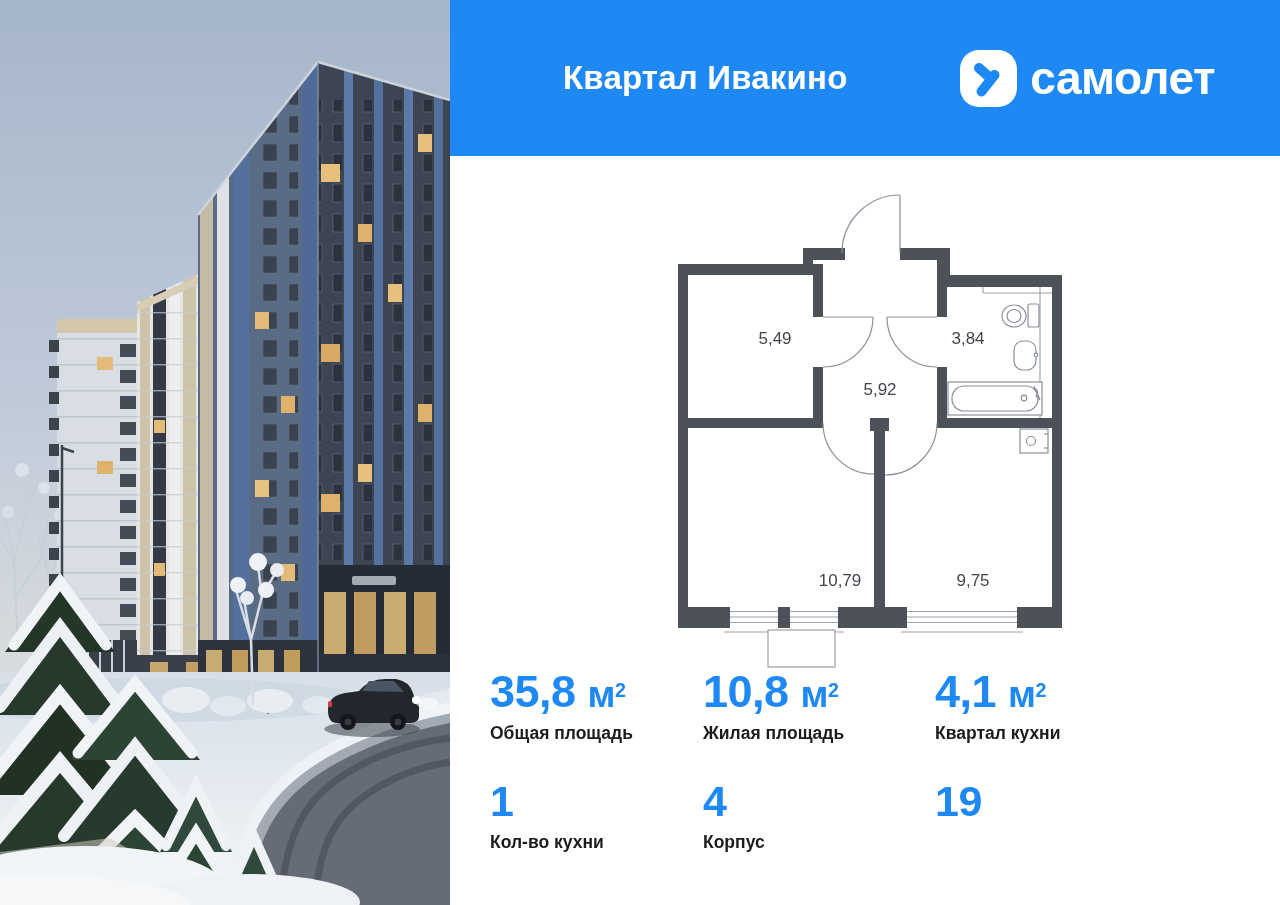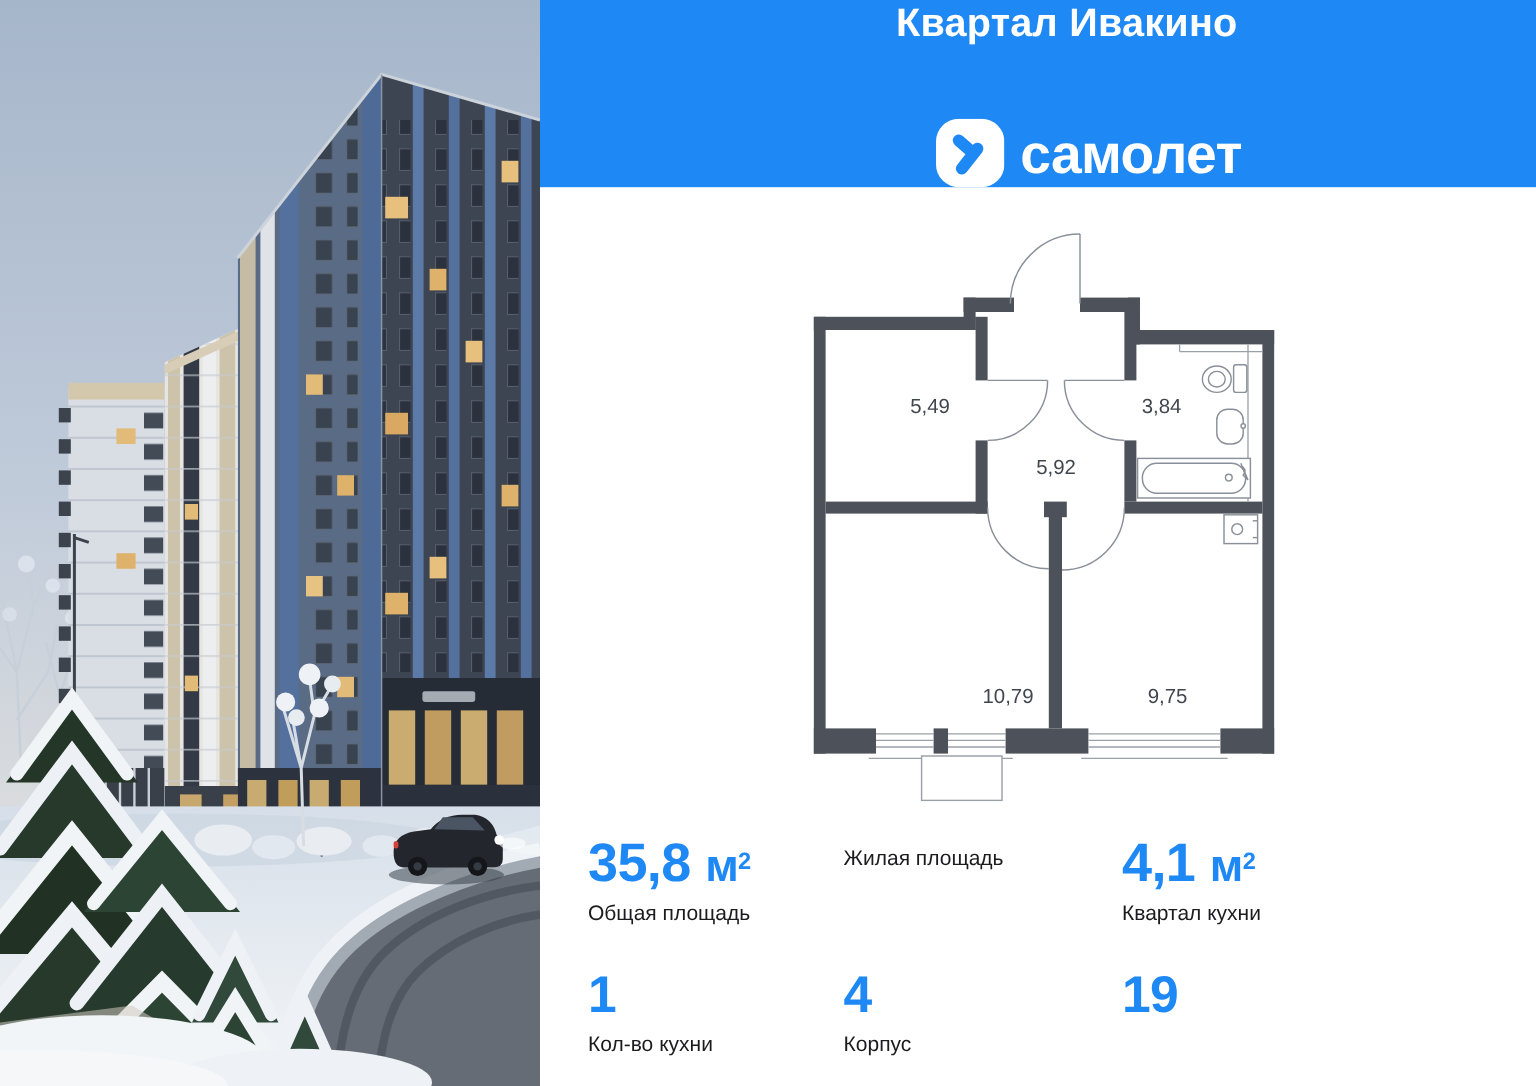--- a/index.html
+++ b/index.html
@@ -13,40 +13,40 @@
   .card{display:flex;width:1280px;height:905px;}
 
   
   .photo-pane{width:450px;height:905px;flex:0 0 450px;position:relative;overflow:hidden;}
   .photo-pane svg{display:block;}
 
   
   .content-pane{width:830px;height:905px;background:#fff;position:relative;}
 
   .header{height:156px;background:var(--accent);display:flex;align-items:center;
-          justify-content:space-between;padding:0 65px 0 113px;flex-direction:column;}
+          justify-content:space-between;padding:0 65px 0 113px;}
   .project-title{color:#fff;font-size:33px;font-weight:700;letter-spacing:.2px;white-space:nowrap;}
   .logo{display:flex;align-items:center;gap:13px;margin-left:37px;}
   .logo-text{color:#fff;font-size:46px;font-weight:700;letter-spacing:-.5px;line-height:1;}
 
   
   .plan-wrap{margin:34px 0 0 228px;width:444px;height:478px;}
   .plan .wall{fill:var(--wall);}
   .plan .thin{stroke:#9aa0a8;stroke-width:1.1;fill:none;}
   .plan .door{stroke:#8a9099;stroke-width:1.2;fill:none;}
   .plan .fix{stroke:#8a9099;stroke-width:1.2;fill:#fff;}
   .plan .arealbl{fill:#41464e;font-family:"Liberation Sans",sans-serif;font-size:17px;font-weight:400;text-anchor:middle;}
 
   
-  .stats{margin-top:28px;padding-left:40px;display:grid;
+  .stats{margin-top:1px;padding-left:40px;display:grid;
          grid-template-columns:213px 232px 1fr;row-gap:36px;}
   .stat-value{color:var(--accent);font-size:45px;font-weight:700;line-height:1;letter-spacing:-.5px;}
   .stat-value .unit{font-size:.84em;}
   .stat-value sup{font-size:.52em;vertical-align:.5em;letter-spacing:0;}
-  .stat-label{margin-top:9px;color:var(--label);font-size:17.5px;font-weight:400;}
+  .stat-label{margin-top:9px;color:var(--label);font-size:17.5px;font-weight:700;}
   .row2 .stat-value{font-size:43px;}
 </style>
 </head>
 <body>
 
 <div class="card">
 
   <div class="photo-pane">
     <svg width="450" height="905" viewBox="0 0 450 905">
       <defs>
@@ -392,20 +392,21 @@
     </div>
 
     <div class="stats">
 
       <div class="stat">
         <div class="stat-value"><span>35,8</span>&nbsp;<span class="unit"><span>м</span><sup>2</sup></span></div>
         <div class="stat-label">Общая площадь</div>
       </div>
 
       <div class="stat">
+        <div class="stat-value"><span>10,8</span>&nbsp;<span class="unit"><span>м</span><sup>2</sup></span></div>
         <div class="stat-label">Жилая площадь</div>
       </div>
 
       <div class="stat">
         <div class="stat-value"><span>4,1</span>&nbsp;<span class="unit"><span>м</span><sup>2</sup></span></div>
         <div class="stat-label">Квартал кухни</div>
       </div>
 
       <div class="stat row2">
         <div class="stat-value">1</div>

